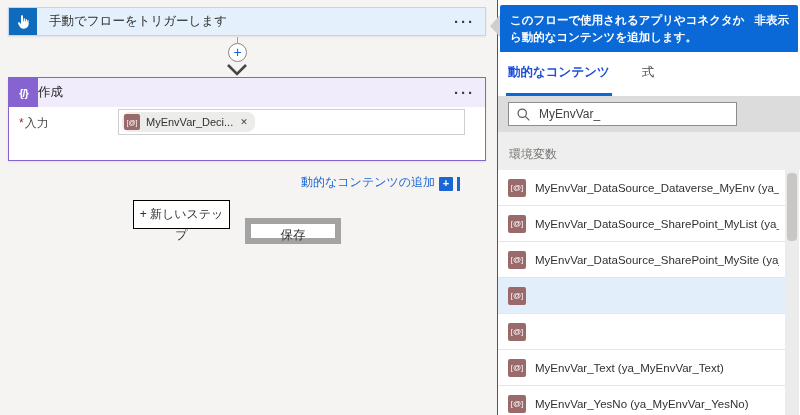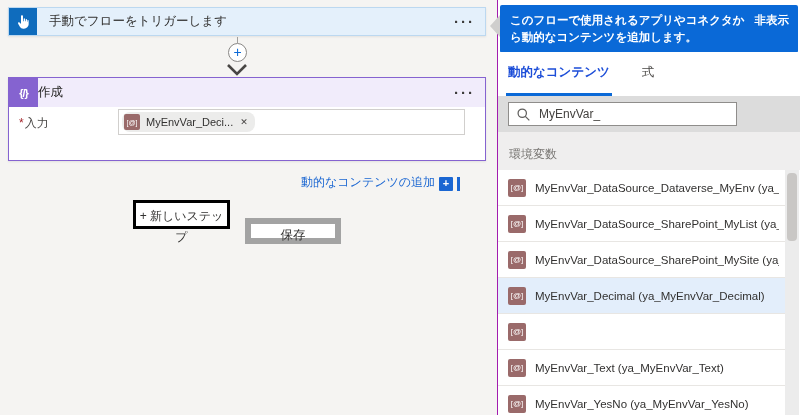--- a/index.html
+++ b/index.html
@@ -81,21 +81,21 @@
   .add-dynamic-label { color:var(--link-blue,#1a66d2); font-size:12px; }
   .add-dynamic-plus {
     width:14px; height:14px; border-radius:1px;
     background:var(--link-blue,#1a66d2); color:#fff;
     font-size:11px; line-height:13px; text-align:center; font-weight:bold;
   }
   .add-dynamic-bar { width:3px; height:14px; background:var(--link-blue,#1a66d2); }
 
   .new-step-button {
     position:absolute; left:133px; top:200px; width:97px; height:29px;
-    background:#fff; border:3px solid #000000;
+    background:#fff; border:1px solid #000000;
     font-size:12px; color:#323130; text-align:center;
     line-height:21px; padding-top:3px; word-break:break-all;
     overflow:visible; cursor:pointer;
   }
   .save-button {
     position:absolute; left:245px; top:218px; width:96px; height:26px;
     background:#fff; border:6px solid #a3a3a3;
     font-size:12.5px; color:#323130; text-align:center; line-height:23px;
     cursor:pointer;
   }
@@ -241,21 +241,20 @@
     <div class="item">
       <span class="item-icon">[@]</span>
       <span class="item-label">MyEnvVar_DataSource_SharePoint_MyList (ya_MyEnvVar_D...</span>
     </div>
     <div class="item">
       <span class="item-icon">[@]</span>
       <span class="item-label">MyEnvVar_DataSource_SharePoint_MySite (ya_MyEnvVar_D...</span>
     </div>
     <div class="item selected">
       <span class="item-icon">[@]</span>
-      <span class="item-label">MyEnvVar_Decimal (ya_MyEnvVar_Decimal)</span>
     </div>
     <div class="item">
       <span class="item-icon">[@]</span>
     </div>
     <div class="item">
       <span class="item-icon">[@]</span>
       <span class="item-label">MyEnvVar_Text (ya_MyEnvVar_Text)</span>
     </div>
     <div class="item">
       <span class="item-icon">[@]</span>

